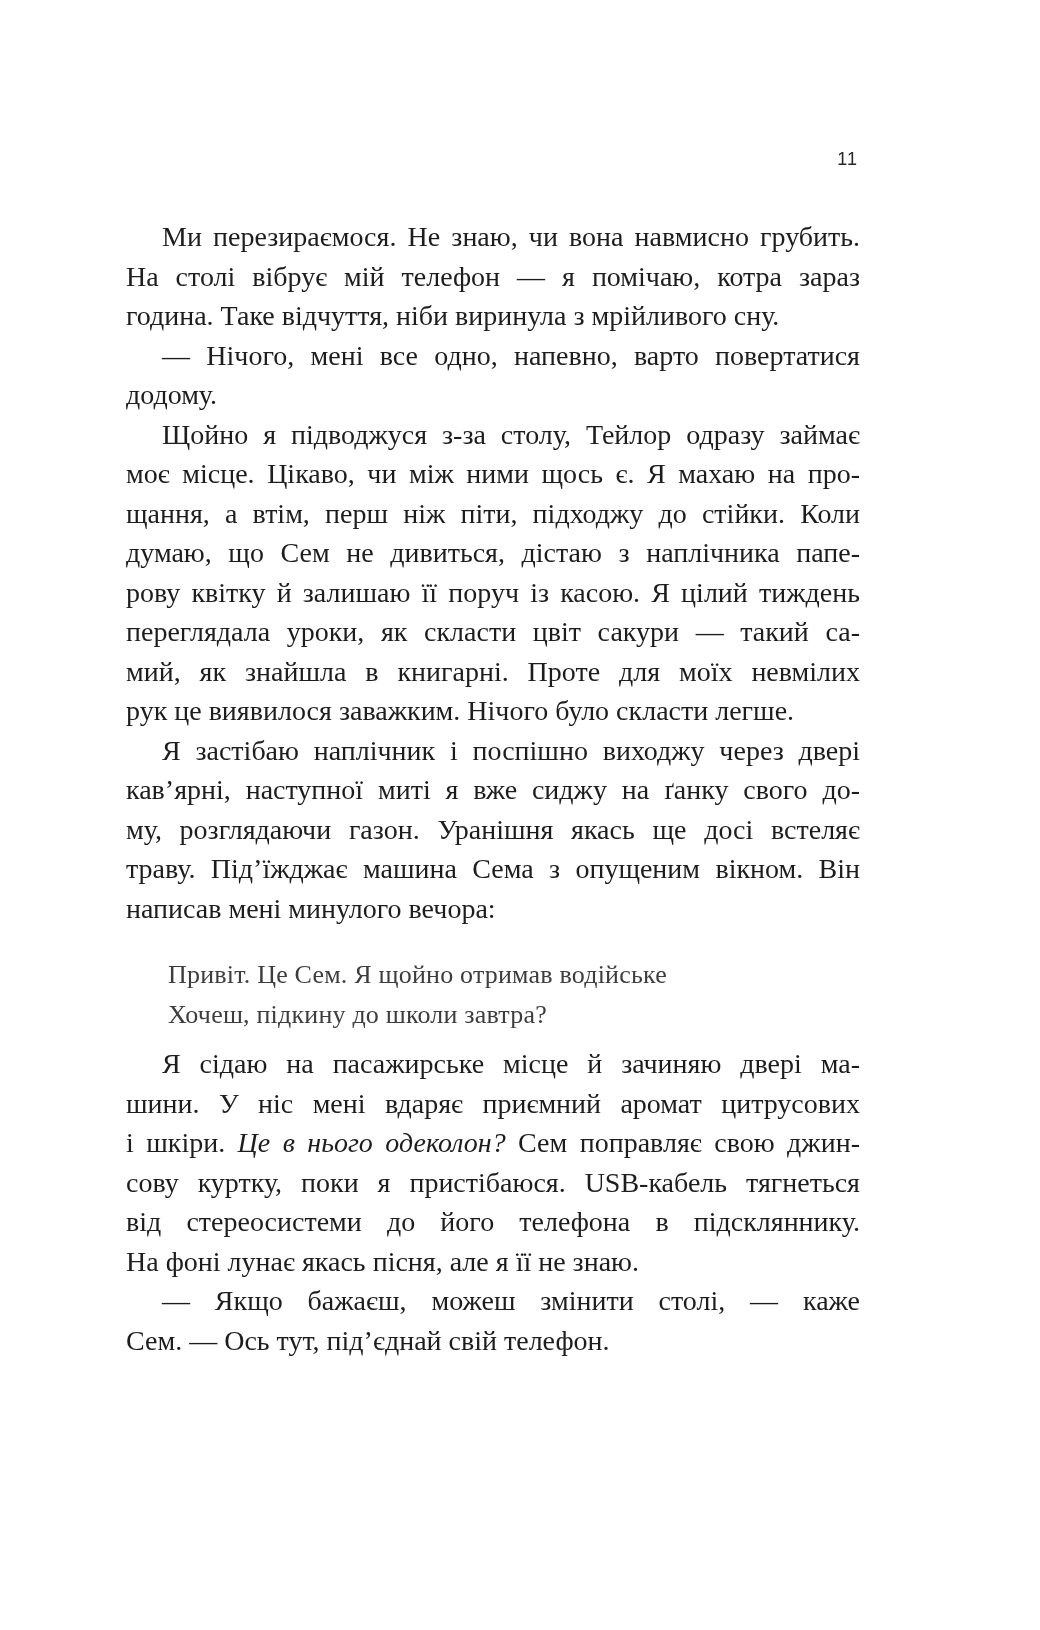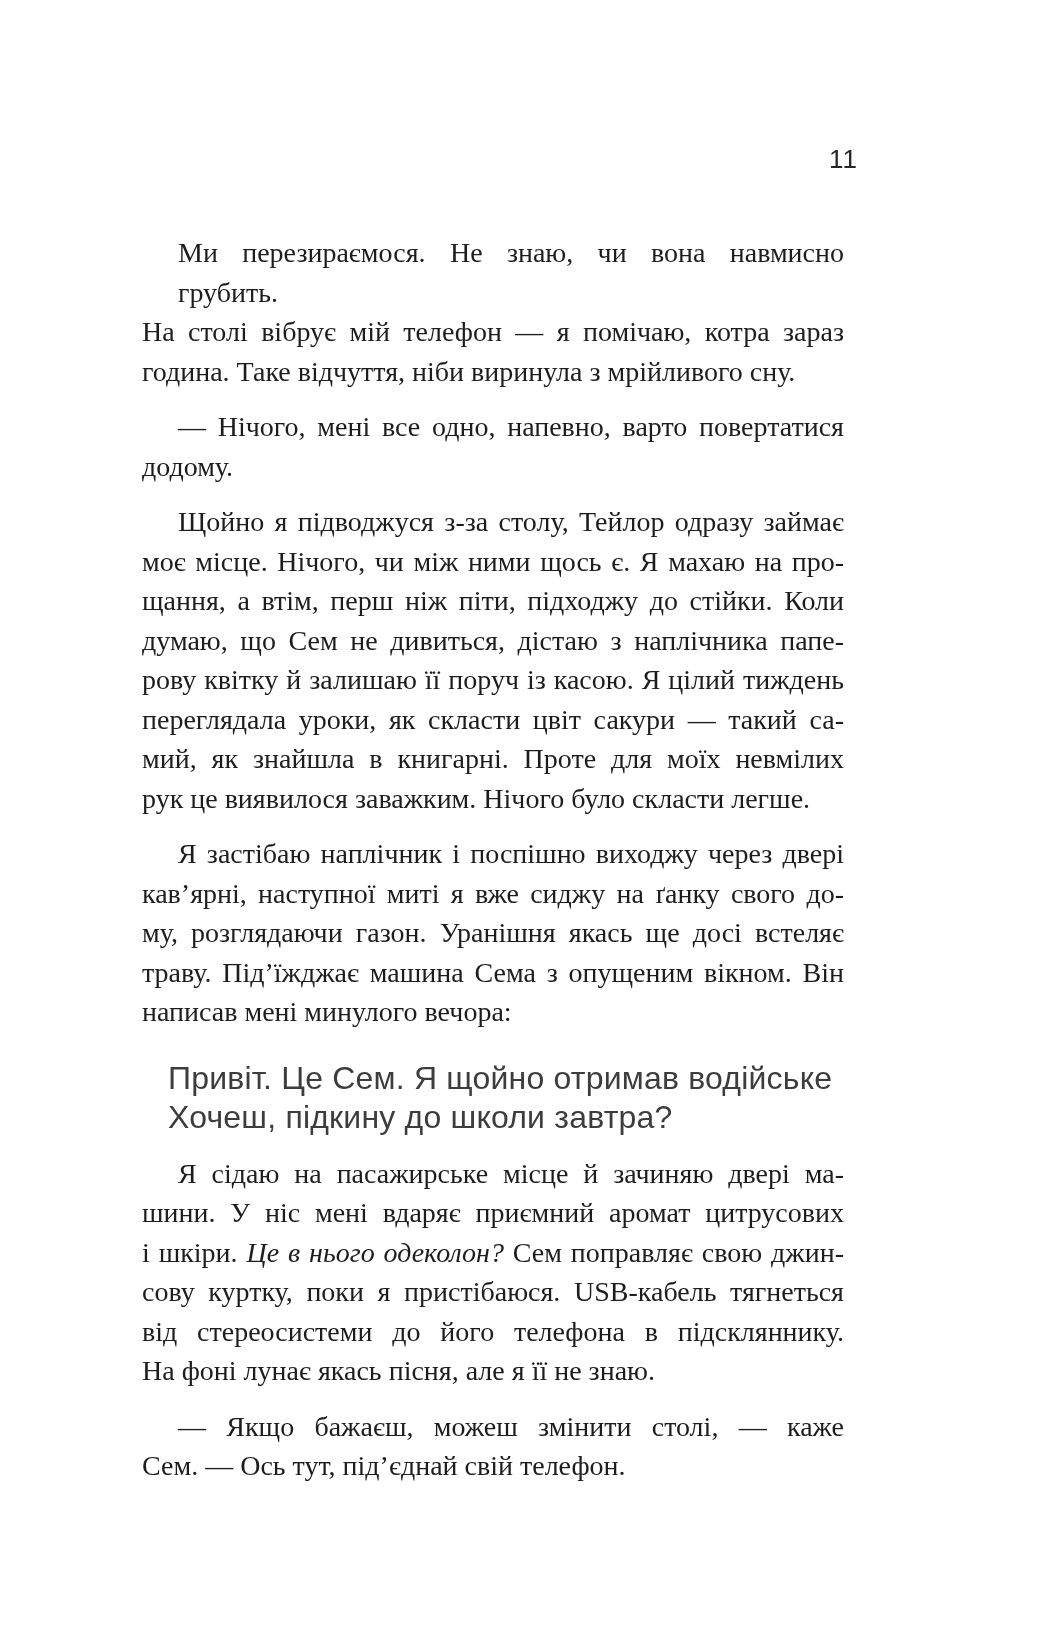--- a/index.html
+++ b/index.html
@@ -12,44 +12,44 @@
   .page {
     position: relative;
     width: 1040px; height: 1630px;
     background: var(--page-bg, #ffffff);
   }
   .folio {
     position: absolute;
     top: 145px;
     right: 182px;
     font-family: "Liberation Sans", "DejaVu Sans", sans-serif;
-    font-size: 26px;
+    font-size: 18px;
     line-height: 28px;
     color: var(--folio-color, #262626);
     letter-spacing: 1px;
   }
   .text-column {
     position: absolute;
     left: 126px;
     top: 217px;
     width: 734px;
     font-size: 28px;
     line-height: 39.5px;
     color: var(--text-color, #1d1d1d);
   }
-  .para { margin: 16px; }
+  .para { margin: 0; }
   .line { text-align: left; }
   .line.j { text-align: justify; text-align-last: justify; }
   .line.ind { padding-left: 36px; }
   .line em { }
   .message {
-    margin: 27px 0 0 0;
+    margin: 27px 0 10px 0;
     padding-left: 42px;
-    font-family: Liberation Sans, sans-serif;
-    font-size: 32px;
+    font-family: Liberation Serif, serif;
+    font-size: 26px;
     line-height: 39.5px;
     color: var(--message-color, #3d3d3d);
     letter-spacing: 0.2px;
   }
 </style>
 </head>
 <body>
 
 <div class="page">
   <div class="folio">11</div>
@@ -58,21 +58,21 @@
         <div class="line j ind"><span>Ми перезираємося. Не знаю, чи вона навмисно грубить.</span></div>
         <div class="line j"><span>На столі вібрує мій телефон — я помічаю, котра зараз</span></div>
         <div class="line"><span>година. Таке відчуття, ніби виринула з мрійливого сну.</span></div>
       </div>
       <div class="para">
         <div class="line j ind"><span>— Нічого, мені все одно, напевно, варто повертатися</span></div>
         <div class="line"><span>додому.</span></div>
       </div>
       <div class="para">
         <div class="line j ind"><span>Щойно я підводжуся з-за столу, Тейлор одразу займає</span></div>
-        <div class="line j"><span>моє місце. Нічого, чи між ними щось є. Я махаю на про-</span></div>
+        <div class="line j"><span>моє місце. Цікаво, чи між ними щось є. Я махаю на про-</span></div>
         <div class="line j"><span>щання, а втім, перш ніж піти, підходжу до стійки. Коли</span></div>
         <div class="line j"><span>думаю, що Сем не дивиться, дістаю з наплічника папе-</span></div>
         <div class="line j"><span>рову квітку й залишаю її поруч із касою. Я цілий тиждень</span></div>
         <div class="line j"><span>переглядала уроки, як скласти цвіт сакури — такий са-</span></div>
         <div class="line j"><span>мий, як знайшла в книгарні. Проте для моїх невмілих</span></div>
         <div class="line"><span>рук це виявилося заважким. Нічого було скласти легше.</span></div>
       </div>
       <div class="para">
         <div class="line j ind"><span>Я застібаю наплічник і поспішно виходжу через двері</span></div>
         <div class="line j"><span>кав’ярні, наступної миті я вже сиджу на ґанку свого до-</span></div>

